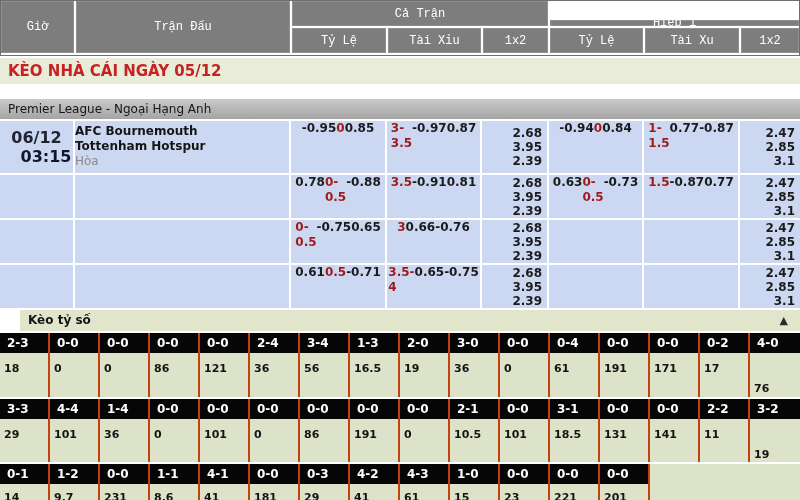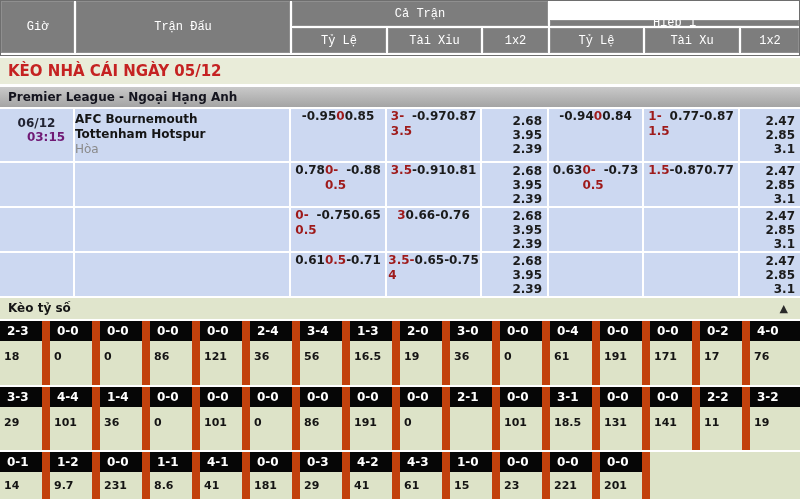--- a/index.html
+++ b/index.html
@@ -31,66 +31,66 @@
   .title-band {
     height: 26px; line-height: 26px; background: #e9ecd9;
     color: #c52222; font-size: 15px; font-weight: bold;
     padding-left: 8px; margin-top: 2px;
   }
 
   
   .league-bar {
     height: 20px; line-height: 20px;
     background: linear-gradient(#c9c9c9, #a4a4a4);
-    color: #14141e; font-size: 12px; font-weight: bold;
-    padding-left: 8px; margin-top: 3px;
+    color: #14141e; font-size: 12px; font-weight: normal;
+    padding-left: 8px; margin-top: 15px;
   }
 
   
   .odds-table { margin-top: 2px; }
   .odds-row {
     display: grid;
     grid-template-columns: 73px 214px 94px 93px 65px 93px 94px 1fr;
     gap: 2px; background: #fff; margin-bottom: 2px;
   }
   .odds-row .cell { background: #ccd8f1; overflow: hidden; }
   .row-tall .cell { height: 52px; }
   .row-std  .cell { height: 43px; }
 
-  .time-cell { text-align: center; padding-top: 7px; font-size: 12px; font-weight: bold; }
+  .time-cell { text-align: center; padding-top: 7px; font-size: 16px; font-weight: bold; }
   .time-cell .date { color: #222433; }
-  .time-cell .time { color: #701a75; padding-left: 19px; }
+  .time-cell .time { color: #0f172a; padding-left: 19px; }
 
   .match-cell { padding: 3px 0; font-size: 12px; line-height: 15px; }
   .match-cell .team { font-weight: bold; color: #151515; }
   .match-cell .draw { color: #8a8a8a; }
 
   .pair { display: flex; flex-direction: row; justify-content: center; padding: 0 5px; }
   .pline { display: flex; justify-content: space-between; line-height: 15px; font-size: 12px; font-weight: bold; }
   .hlab { color: #9e1a1a; }
   .pval { color: #1b1b1b; margin-left: auto; }
 
   .x12 { display: flex; flex-direction: column; justify-content: center; align-items: flex-end;
          padding-right: 5px; font-size: 12px; font-weight: bold; color: #1b1b1b; line-height: 14px; }
 
   
   .score-band {
     height: 21px; line-height: 21px; background: #e0e5cc;
     font-size: 12px; font-weight: bold; color: #151515;
     padding-left: 8px; margin-top: 2px;
-    display: flex; align-items: center;
+    display: flex; align-items: center; margin-left: 20px;
   }
   .score-band .band-label { flex: 1; }
   .collapse-arrow { font-size: 11px; color: #2a2a2a; margin-right: 12px; cursor: pointer; }
 
   .score-grid { background: #dde3c8; margin-top: 2px; }
   .score-row { display: grid; grid-template-columns: repeat(16, 1fr); border-bottom: 2px solid #fff; }
   .score-row:last-child { border-bottom: none; }
-  .score-col { border-right: 8px solid #c2410c; display: flex; flex-direction: column; }
-  .score-col:nth-child(16) { border-right: none; }
+  .score-col { border-right: 2px solid #c2410c; display: flex; flex-direction: column; }
+  .score-col:nth-child(16) { border-right: none; gap: 20px; }
   .score-col.filler { border-right: none; background: #dde3c8; }
   .score-head {
     height: 20px; line-height: 20px; background: #060606; color: #fff;
     font-size: 12px; font-weight: bold; padding-left: 7px;
   }
   .score-val {
     flex: 1; font-size: 11px; font-weight: bold; color: #141414;
     padding: 9px 0 0 4px; background: #dde3c8;
   }
   .vr1 .score-col { height: 64px; }
@@ -413,20 +413,21 @@
         <div class="score-col">
           <div class="score-head">0-0</div>
           <div class="score-val">191</div>
         </div>
         <div class="score-col">
           <div class="score-head">0-0</div>
           <div class="score-val">0</div>
         </div>
         <div class="score-col">
           <div class="score-head">2-1</div>
+          <div class="score-val">10.5</div>
         </div>
         <div class="score-col">
           <div class="score-head">0-0</div>
           <div class="score-val">101</div>
         </div>
         <div class="score-col">
           <div class="score-head">3-1</div>
           <div class="score-val">18.5</div>
         </div>
         <div class="score-col">

